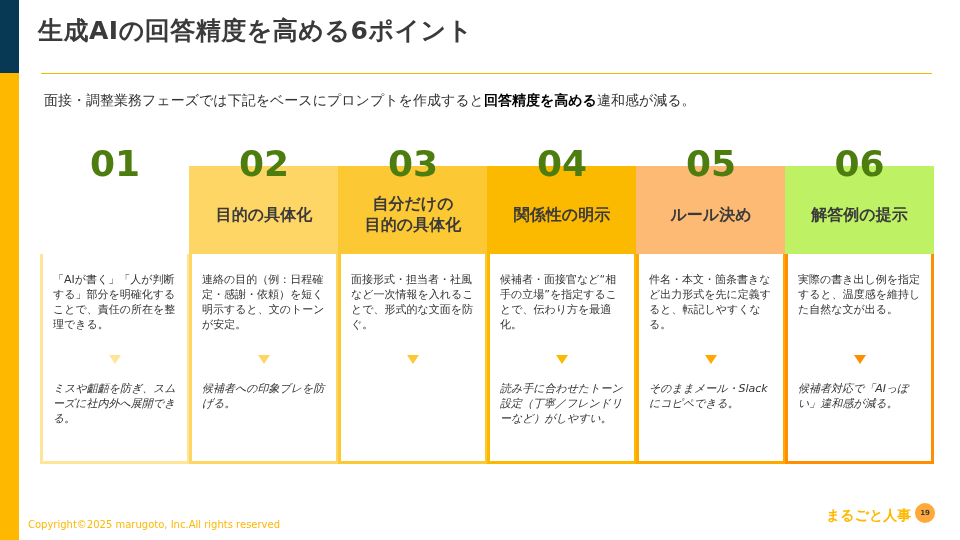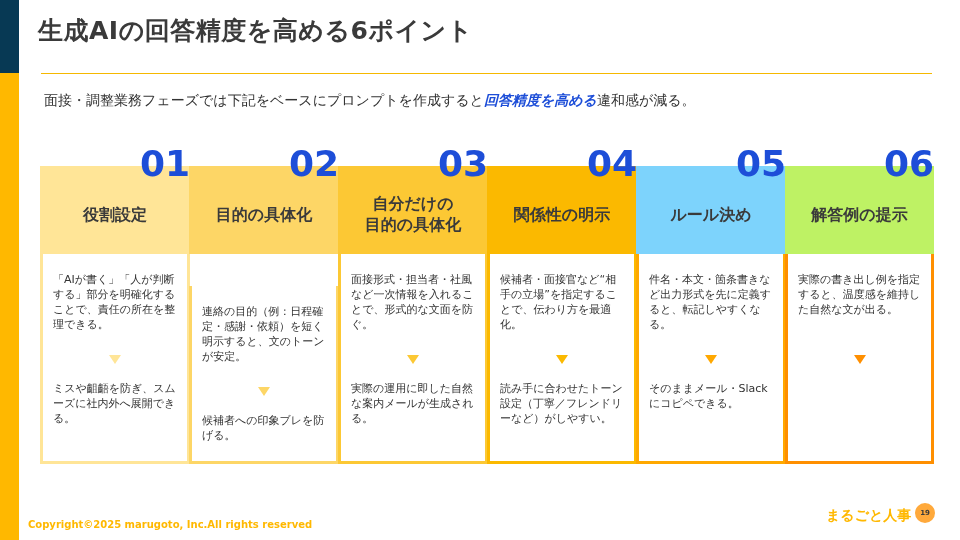--- a/index.html
+++ b/index.html
@@ -6,119 +6,116 @@
     html, body { width: 960px; height: 540px; background: #ffffff; overflow: hidden; }
     body { position: relative; font-family: "DejaVu Sans", "Liberation Sans", sans-serif; color: #333333; }
 
     .side-bar-top { position: absolute; left: 0; top: 0; width: 19px; height: 73px; background: #073954; }
     .side-bar-bottom { position: absolute; left: 0; top: 73px; width: 19px; height: 467px; background: #FFB800; }
 
     .page-title { position: absolute; left: 38px; top: 14px; font-size: 25px; font-weight: bold; color: #3a3a3a; letter-spacing: 0.5px; white-space: nowrap; }
     .title-rule { position: absolute; left: 41px; top: 73px; width: 891px; height: 1px; background: #F5B800; }
 
     .lead { position: absolute; left: 44px; top: 92px; font-size: 14px; color: #333333; white-space: nowrap; }
-    .lead .highlight { color: #1d4ed8; font-weight: bold; font-style: italic; }
+    .lead .highlight { color: #000000; font-weight: bold; }
 
     .cards { position: absolute; left: 40px; top: 166px; width: 894px; height: 298px; }
     .card { position: absolute; top: 0; height: 298px; }
-    .card-number { position: absolute; left: 0; right: 0; top: -22px; text-align: right; font-size: 36px; font-weight: bold; color: #1d4ed8; line-height: 40px; z-index: 2; }
+    .card-number { position: absolute; left: 0; right: 0; top: -22px; text-align: center; font-size: 36px; font-weight: bold; color: #4d7c0f; line-height: 40px; z-index: 2; }
     .card-head { position: absolute; left: 0; right: 0; top: 0; height: 88px; display: flex; align-items: center; justify-content: center; text-align: center; }
     .card-title { font-size: 16px; font-weight: bold; color: #3a3a3a; line-height: 21px; padding-top: 8px; white-space: pre-line; }
     .card-body { position: absolute; left: 0; right: 0; top: 88px; bottom: 0; border-style: solid; border-width: 0 3px 3px 3px; background: #ffffff; }
     .card-text { position: absolute; left: 10px; right: 8px; font-size: 11px; line-height: 15px; color: #333333; }
     .card-text.before { top: 18px; }
-    .card-text.after { top: 127px; }
+    .card-text.after { top: 127px; font-style: italic; }
     .arrow { position: absolute; left: 50%; top: 101px; margin-left: -6px; width: 0; height: 0; border-left: 6px solid transparent; border-right: 6px solid transparent; border-top: 9px solid #FFB800; }
 
-    .copyright { position: absolute; left: 28px; top: 519px; font-size: 10px; font-weight: bold; color: #FFB800; white-space: nowrap; }
+    .copyright { position: absolute; left: 28px; top: 519px; font-size: 10px; font-weight: normal; color: #FFB800; white-space: nowrap; }
     .brand { position: absolute; left: 826px; top: 507px; font-size: 14px; font-weight: bold; color: #FFB800; white-space: nowrap; }
     .page-badge { position: absolute; left: 915px; top: 503px; width: 20px; height: 20px; border-radius: 50%; background: #FFA93B; color: #3a3a3a; font-size: 7px; font-weight: bold; display: flex; align-items: center; justify-content: center; }
   </style>
 </head>
 <body>
 
 <div class="side-bar-top"></div>
 <div class="side-bar-bottom"></div>
 
 <h1 class="page-title">生成AIの回答精度を高める6ポイント</h1>
 <div class="title-rule"></div>
 
 <p class="lead">
   <span>面接・調整業務フェーズでは下記をベースにプロンプトを作成すると</span><span class="highlight">回答精度を高める</span><span>違和感が減る。</span>
 </p>
 
 <div class="cards">
   <div class="card" style="left:0px; width:150px;">
-    <div class="card-head" style="background: rgb(255, 229, 151);">
-      <div class="card-title">役割設定</div>
-    </div>
     <div class="card-number">01</div>
     <div class="card-body" style="border-color: rgb(255, 229, 151);">
       <div class="card-text before">「AIが書く」「人が判断する」部分を明確化することで、責任の所在を整理できる。</div>
       <div class="arrow" style="border-top-color: rgb(255, 229, 151);"></div>
       <div class="card-text after">ミスや齟齬を防ぎ、スムーズに社内外へ展開できる。</div>
     </div>
   </div>
 
   <div class="card" style="left:149px; width:150px;">
     <div class="card-head" style="background: rgb(253, 214, 102);">
       <div class="card-title">目的の具体化</div>
     </div>
     <div class="card-number">02</div>
-    <div class="card-body" style="border-color: rgb(253, 214, 102); margin-top: 32px;">
+    <div class="card-body" style="border-color: rgb(253, 214, 102);">
       <div class="card-text before">連絡の目的（例：日程確定・感謝・依頼）を短く明示すると、文のトーンが安定。</div>
       <div class="arrow" style="border-top-color: rgb(253, 214, 102);"></div>
       <div class="card-text after">候補者への印象ブレを防げる。</div>
     </div>
   </div>
 
   <div class="card" style="left:298px; width:150px;">
     <div class="card-head" style="background: rgb(252, 200, 52);">
       <div class="card-title">自分だけの
 目的の具体化</div>
     </div>
     <div class="card-number">03</div>
     <div class="card-body" style="border-color: rgb(252, 200, 52);">
       <div class="card-text before">面接形式・担当者・社風など一次情報を入れることで、形式的な文面を防ぐ。</div>
       <div class="arrow" style="border-top-color: rgb(252, 200, 52);"></div>
-      <div class="card-text after">実際の運用に即した自然な案内メールが生成される。</div>
     </div>
   </div>
 
   <div class="card" style="left:447px; width:150px;">
     <div class="card-head" style="background: rgb(251, 185, 0);">
       <div class="card-title">関係性の明示</div>
     </div>
     <div class="card-number">04</div>
     <div class="card-body" style="border-color: rgb(251, 185, 0);">
       <div class="card-text before">候補者・面接官など“相手の立場”を指定することで、伝わり方を最適化。</div>
       <div class="arrow" style="border-top-color: rgb(251, 185, 0);"></div>
       <div class="card-text after">読み手に合わせたトーン設定（丁寧／フレンドリーなど）がしやすい。</div>
     </div>
   </div>
 
   <div class="card" style="left:596px; width:150px;">
-    <div class="card-head" style="background: #7dd3fc;">
+    <div class="card-head" style="background: #fdba74;">
       <div class="card-title">ルール決め</div>
     </div>
     <div class="card-number">05</div>
     <div class="card-body" style="border-color: rgb(255, 168, 0);">
       <div class="card-text before">件名・本文・箇条書きなど出力形式を先に定義すると、転記しやすくなる。</div>
       <div class="arrow" style="border-top-color: rgb(255, 168, 0);"></div>
       <div class="card-text after">そのままメール・Slackにコピペできる。</div>
     </div>
   </div>
 
   <div class="card" style="left:745px; width:149px;">
     <div class="card-head" style="background: #bef264;">
       <div class="card-title">解答例の提示</div>
     </div>
     <div class="card-number">06</div>
     <div class="card-body" style="border-color: rgb(255, 143, 0);">
       <div class="card-text before">実際の書き出し例を指定すると、温度感を維持した自然な文が出る。</div>
       <div class="arrow" style="border-top-color: rgb(255, 143, 0);"></div>
+      <div class="card-text after">候補者対応で「AIっぽい」違和感が減る。</div>
     </div>
   </div>
 </div>
 
 <div class="copyright">Copyright©2025 marugoto, Inc.All rights reserved</div>
 <div class="brand">まるごと人事</div>
 <div class="page-badge">19</div>
 
 </body></html>

